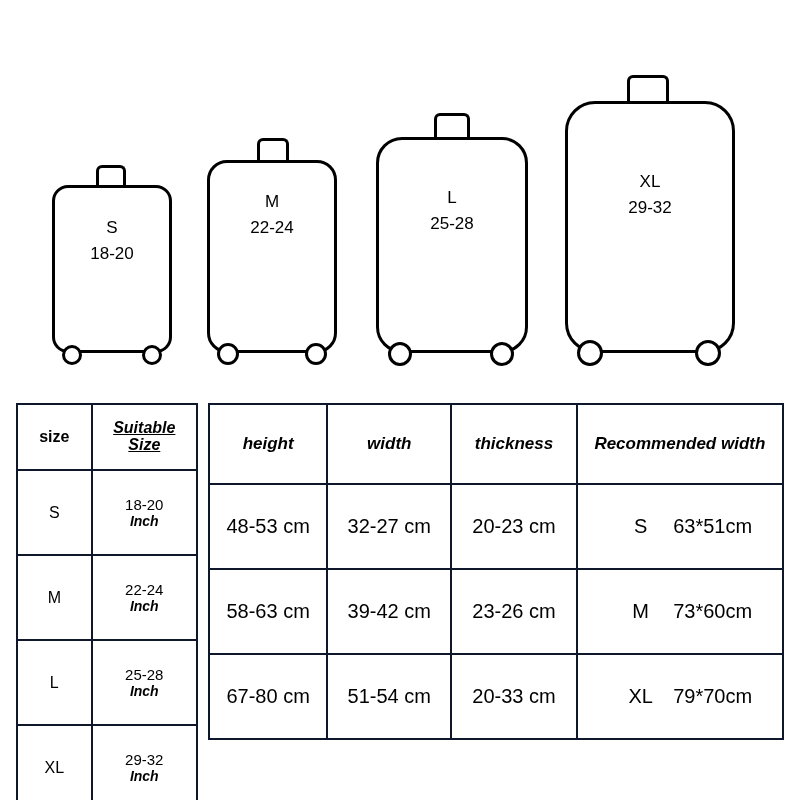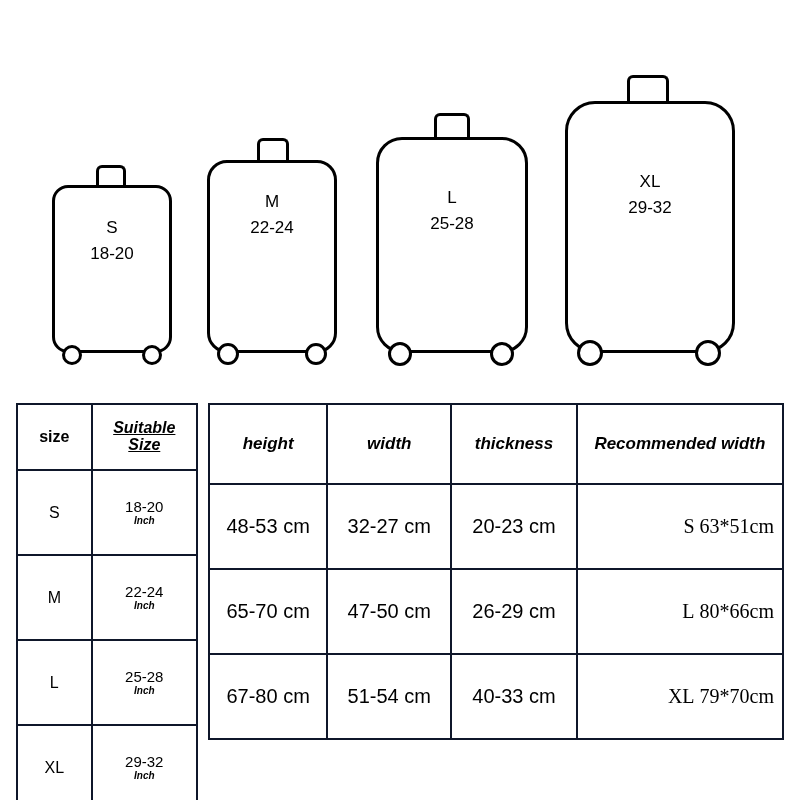--- a/index.html
+++ b/index.html
@@ -109,21 +109,21 @@
   }
   #size-table td {
     height: 67px;
   }
   #size-table td.c-size { font-size: 16px; }
   #size-table td.c-suit { font-size: 15px; line-height: 1.15; }
   #size-table td.c-suit .unit {
     display: block;
     font-style: italic;
     font-weight: bold;
-    font-size: 10px;
+    font-size: 14px;
   }
 
   
   #dims-table {
     left: 208px;
     top: 0;
     width: 576px;
   }
   #dims-table th {
     height: 62px;
@@ -134,23 +134,22 @@
   }
   #dims-table th.h-height   { width: 118px; }
   #dims-table th.h-width    { width: 128px; }
   #dims-table th.h-thick    { width: 118px; }
   #dims-table th.h-rec      { width: 212px; }
   #dims-table td {
     height: 67px;
     font-size: 20px;
   }
   #dims-table td.rec {
-    text-align: right;
+    text-align: center;
     padding-left: 14px;
-    font-family: Liberation Serif, serif;
   }
   #dims-table td.rec .rec-code {
     display: inline-block;
     width: 54px;
   }
 </style>
 </head>
 <body>
 
 <div id="luggage-row">
@@ -255,32 +254,32 @@
       <tr>
         <td>48-53 cm</td>
         <td>32-27 cm</td>
         <td>20-23 cm</td>
         <td class="rec">
           <span class="rec-code">S</span>
           <span>63*51cm</span>
         </td>
       </tr>
       <tr>
-        <td>65-70 cm</td>
-        <td>47-50 cm</td>
-        <td>26-29 cm</td>
+        <td>58-63 cm</td>
+        <td>39-42 cm</td>
+        <td>23-26 cm</td>
         <td class="rec">
-          <span class="rec-code">L</span>
-          <span>80*66cm</span>
+          <span class="rec-code">M</span>
+          <span>73*60cm</span>
         </td>
       </tr>
       <tr>
         <td>67-80 cm</td>
         <td>51-54 cm</td>
-        <td>40-33 cm</td>
+        <td>20-33 cm</td>
         <td class="rec">
           <span class="rec-code">XL</span>
           <span>79*70cm</span>
         </td>
       </tr>
     </tbody>
   </table>
 
 </div>
 

